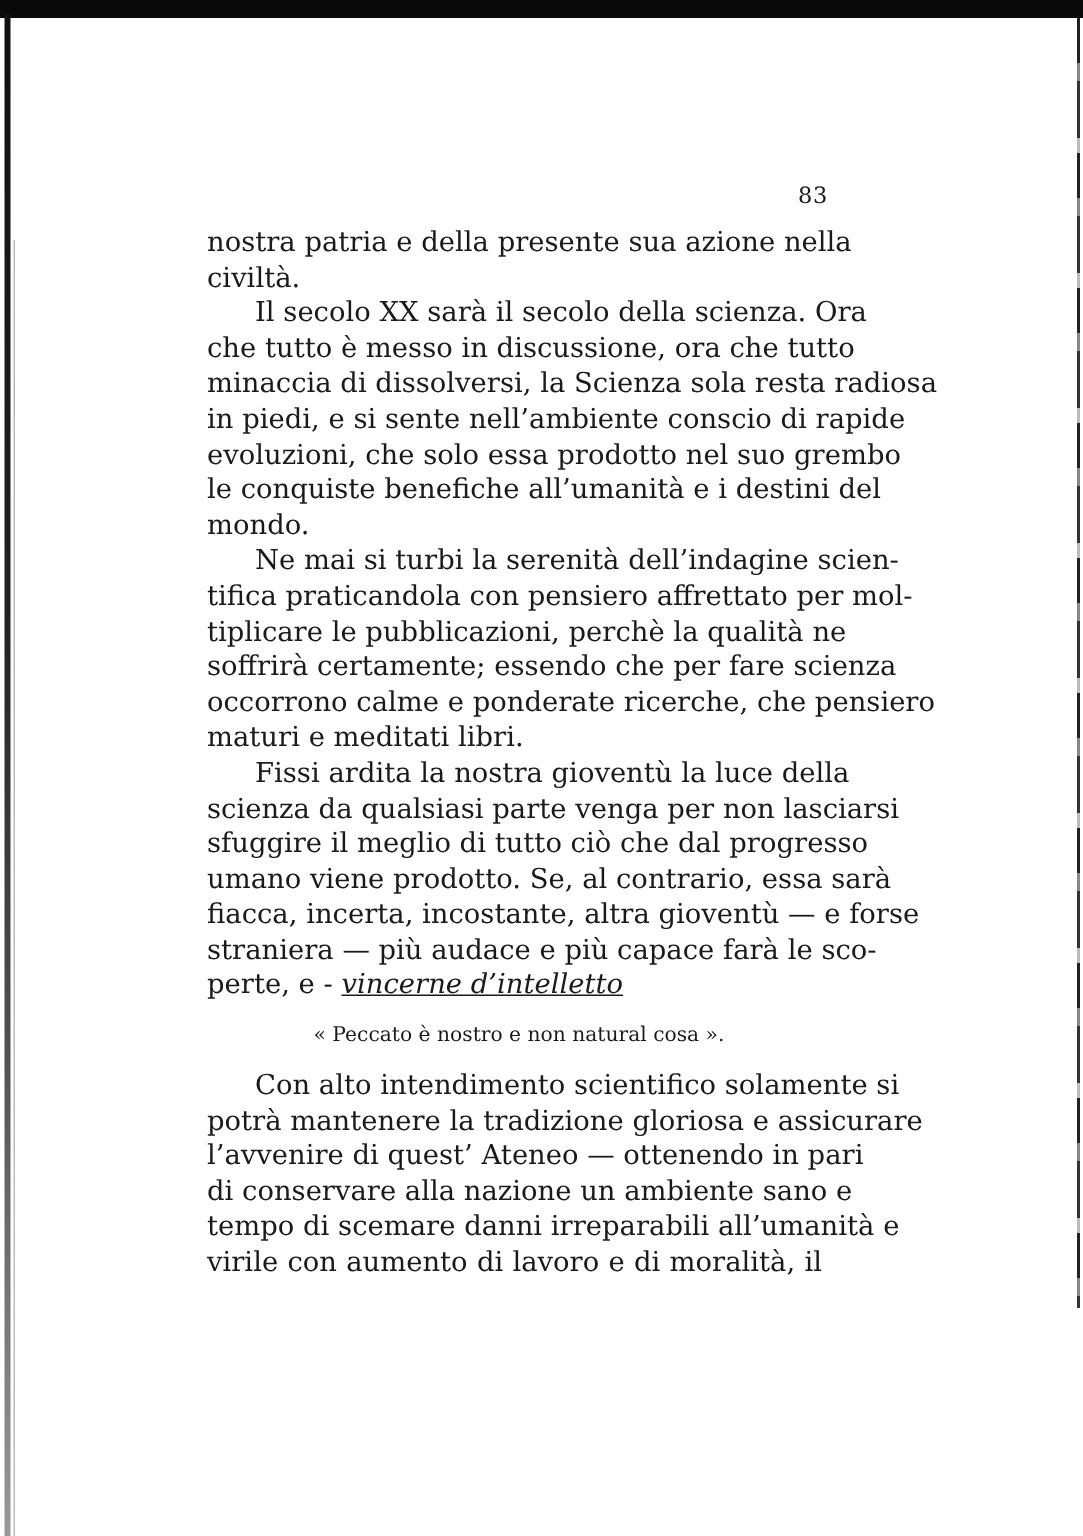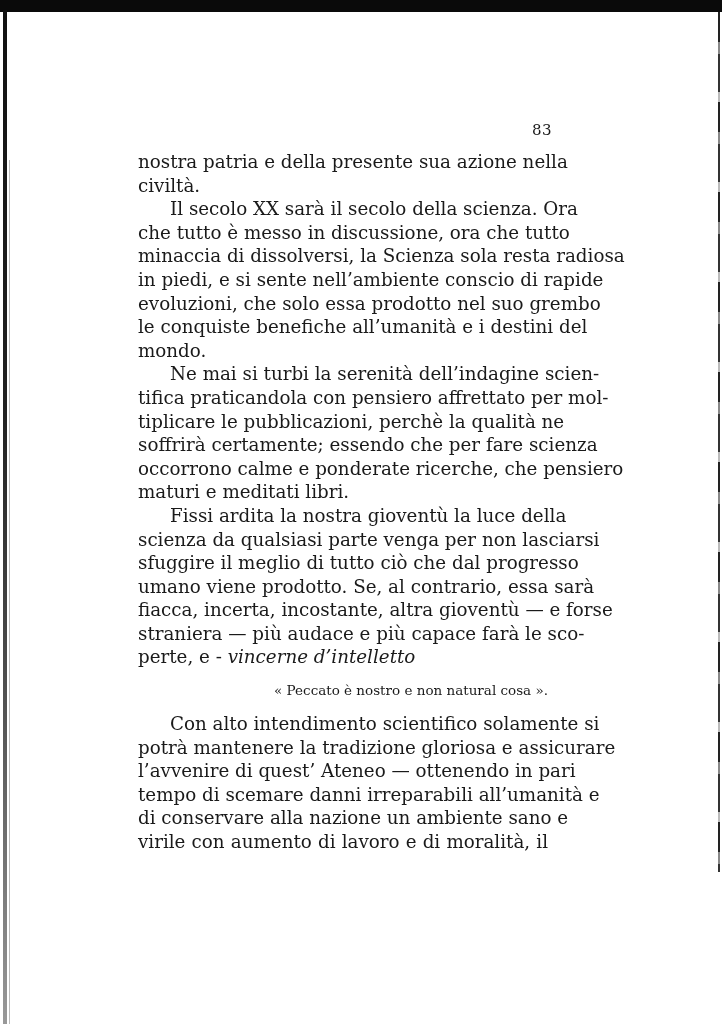--- a/index.html
+++ b/index.html
@@ -61,27 +61,27 @@
     }
     .line.last {
       text-align-last: left;
     }
     .line.indent {
       padding-left: 32px;
     }
     .line span { white-space: normal; }
     .quote {
       display: block;
-      text-align: right;
+      text-align: center;
       font-size: 13.5px;
       line-height: 20px;
       margin: 11px 0 12px 0;
       padding-left: 6px;
     }
-    .italic { font-style: italic; }
+    .italic { font-style: italic; text-decoration: underline; }
   </style>
 </head>
 <body>
 
 <div class="top-border"></div>
 <div class="left-edge"></div>
 <div class="left-edge-thin"></div>
 <div class="right-edge"></div>
 
 <div class="page-number">83</div>
@@ -121,17 +121,17 @@
     <span class="line">straniera — più audace e più capace farà le sco-</span>
     <span class="line last"><span>perte, e - </span><span class="italic">vincerne d’intelletto</span></span>
   </div>
 
   <div class="quote">« Peccato è nostro e non natural cosa ».</div>
 
   <div>
     <span class="line indent">Con alto intendimento scientifico solamente si</span>
     <span class="line">potrà mantenere la tradizione gloriosa e assicurare</span>
     <span class="line">l’avvenire di quest’ Ateneo — ottenendo in pari</span>
+    <span class="line">di conservare alla nazione un ambiente sano e</span>
     <span class="line">tempo di scemare danni irreparabili all’umanità e</span>
-    <span class="line">di conservare alla nazione un ambiente sano e</span>
     <span class="line">virile con aumento di lavoro e di moralità, il</span>
   </div>
 </div>
 
 </body></html>

